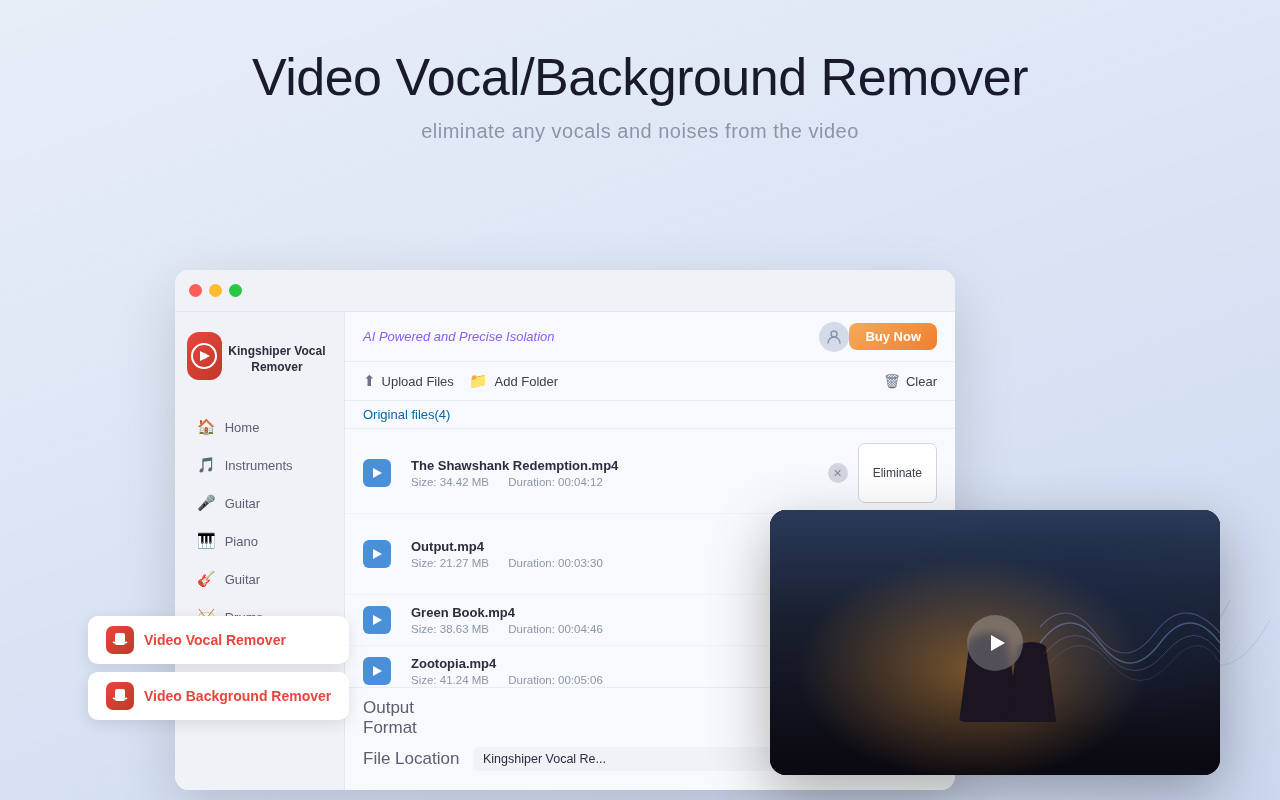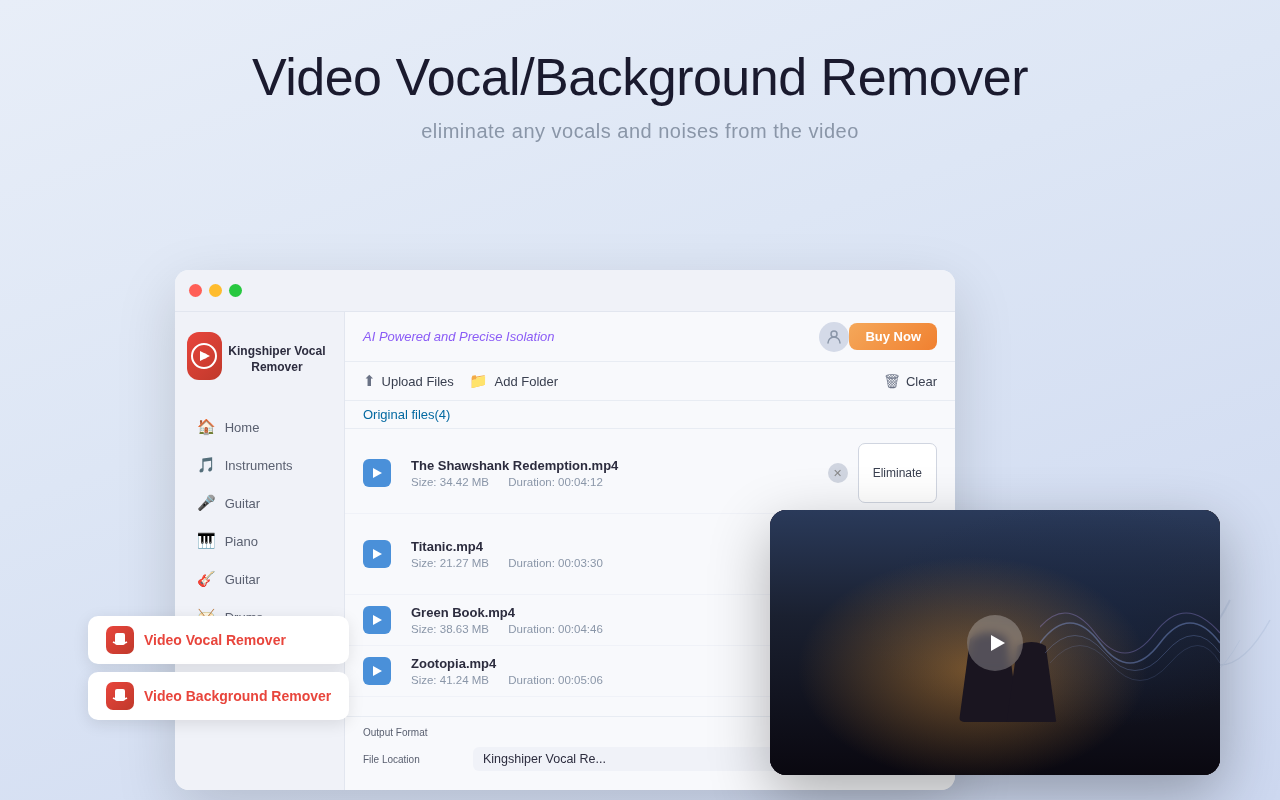--- a/index.html
+++ b/index.html
@@ -300,21 +300,21 @@
       padding: 10px 18px;
       flex-shrink: 0;
     }
     .output-row {
       display: flex;
       align-items: center;
       gap: 10px;
       margin-bottom: 8px;
     }
     .output-label {
-      font-size: 10px;
+      font-size: 17px;
       color: #5a6070;
       font-weight: 500;
       width: 100px;
       flex-shrink: 0;
     }
     .output-value {
       font-size: 12.5px;
       color: #2c2c3e;
       flex: 1;
       background: #f0f2f8;
@@ -576,21 +576,21 @@
           </div>
         </div>
 
         <div class="file-item">
           <div class="file-play-btn">
             <svg viewBox="0 0 12 12">
                 <polygon points="2,1 11,6 2,11"></polygon>
               </svg>
           </div>
           <div class="file-info">
-            <div class="file-name">Titanic.mp4</div>
+            <div class="file-name">Output.mp4</div>
             <div class="file-meta">
               <span>Size: <span>21.27 MB</span></span>
               <span>Duration: <span>00:03:30</span></span>
             </div>
           </div>
           <div class="file-actions">
             <div class="remove-btn">✕</div>
             <button class="eliminate-btn">Eliminate</button>
           </div>
         </div>

